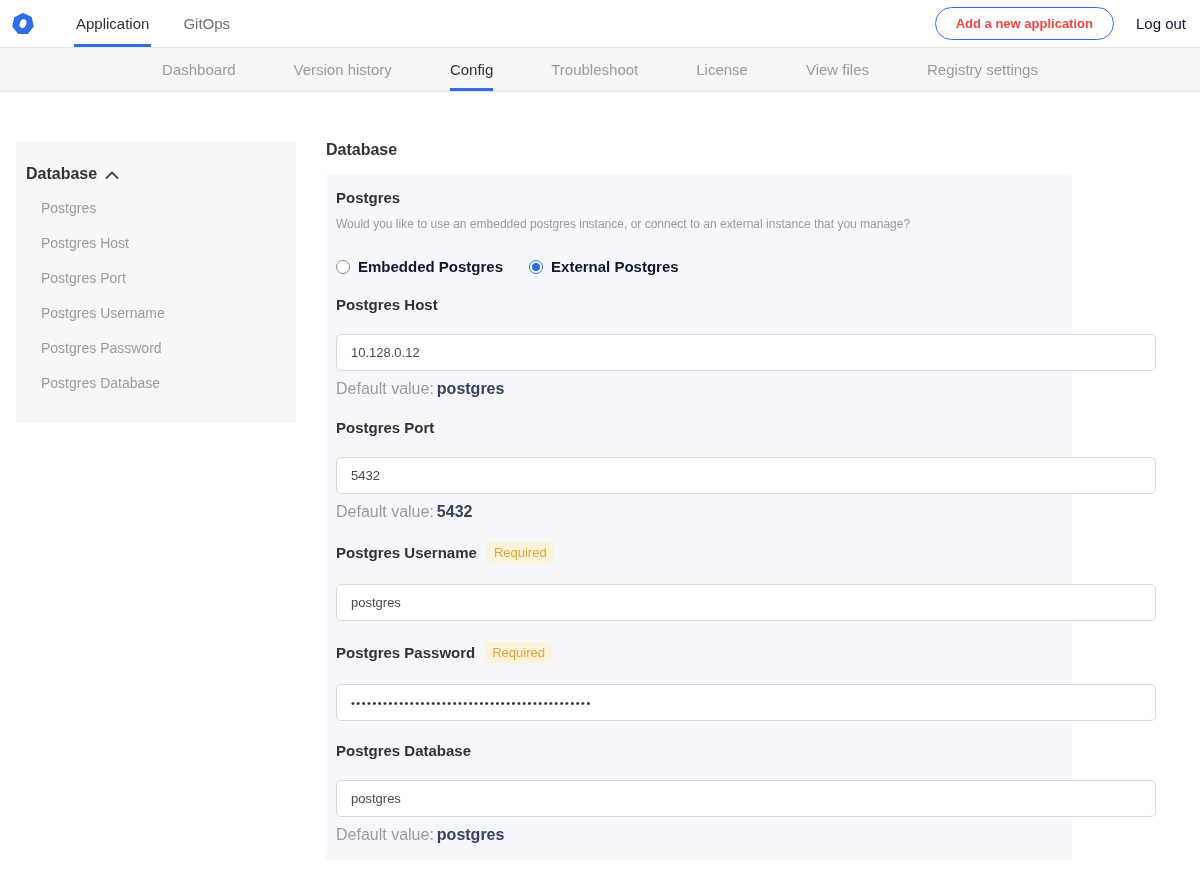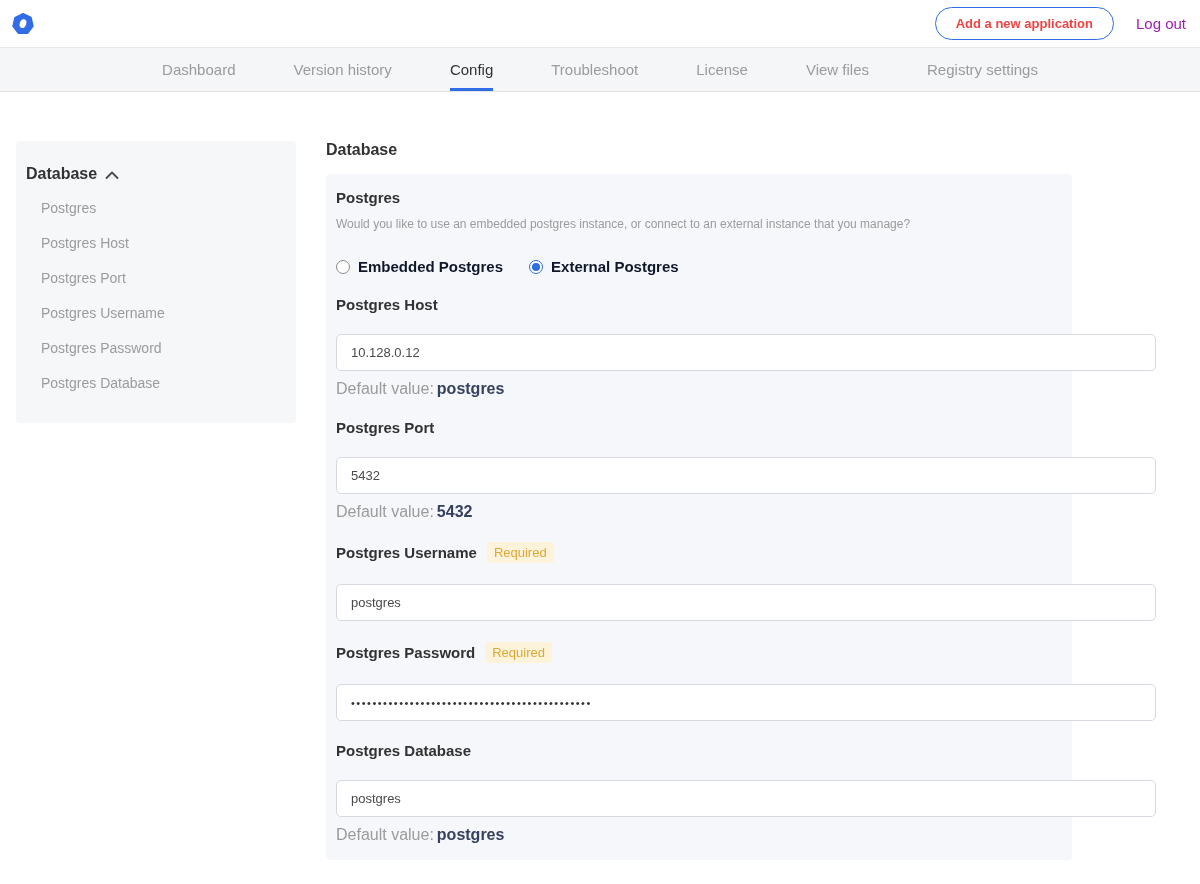--- a/index.html
+++ b/index.html
@@ -17,21 +17,21 @@
     display: flex; align-items: center; font-size: 15px; color: #717171;
     cursor: pointer; border-bottom: 3px solid transparent; padding: 3px 2px 0 2px;
   }
   .htab.active { color: #323232; font-weight: 400; border-bottom-color: #326DE6; }
   .header-right { margin-left: auto; display: flex; align-items: center; gap: 22px; }
   .add-app-btn {
     background: #fff; border: 1px solid #326DE6; color: #ef4444; font-weight: 700;
     font-size: 13px; border-radius: 18px; padding: 8px 20px; cursor: pointer;
     font-family: inherit;
   }
-  .logout { font-size: 15px; color: #a21caf; cursor: pointer; }
+  .logout { font-size: 15px; color: #0f172a; cursor: pointer; }
 
   
   .subnav {
     height: 44px; background: #f5f6f8; border-bottom: 1px solid #e3e3e3;
     display: flex; justify-content: center; align-items: stretch; gap: 58px;
   }
   .subnav-item {
     display: flex; align-items: center; font-size: 15px; color: #9b9b9b;
     cursor: pointer; border-bottom: 3px solid transparent; padding-top: 3px;
   }
@@ -103,20 +103,24 @@
 <body>
 
 <div class="header">
   <div class="logo-wrap">
     <span style="display:inline-flex;">
       <svg width="22" height="22" viewBox="0 0 24 24">
         <polygon points="12,1 3.4,5.2 1.3,14.5 7.2,21.9 16.8,21.9 22.7,14.5 20.6,5.1" fill="#326DE6" stroke="#326DE6" stroke-width="2" stroke-linejoin="round"></polygon>
         <ellipse cx="12" cy="11.6" rx="3.5" ry="4.9" fill="#ffffff" transform="rotate(18 12 11.6)"></ellipse>
       </svg>
     </span>
+  </div>
+  <div class="header-tabs">
+    <div class="htab active">Application</div>
+    <div class="htab">GitOps</div>
   </div>
   <div class="header-right">
     <button class="add-app-btn">Add a new application</button>
     <span class="logout">Log out</span>
   </div>
 </div>
 
 <div class="subnav">
   <div class="subnav-item">Dashboard</div>
   <div class="subnav-item">Version history</div>

